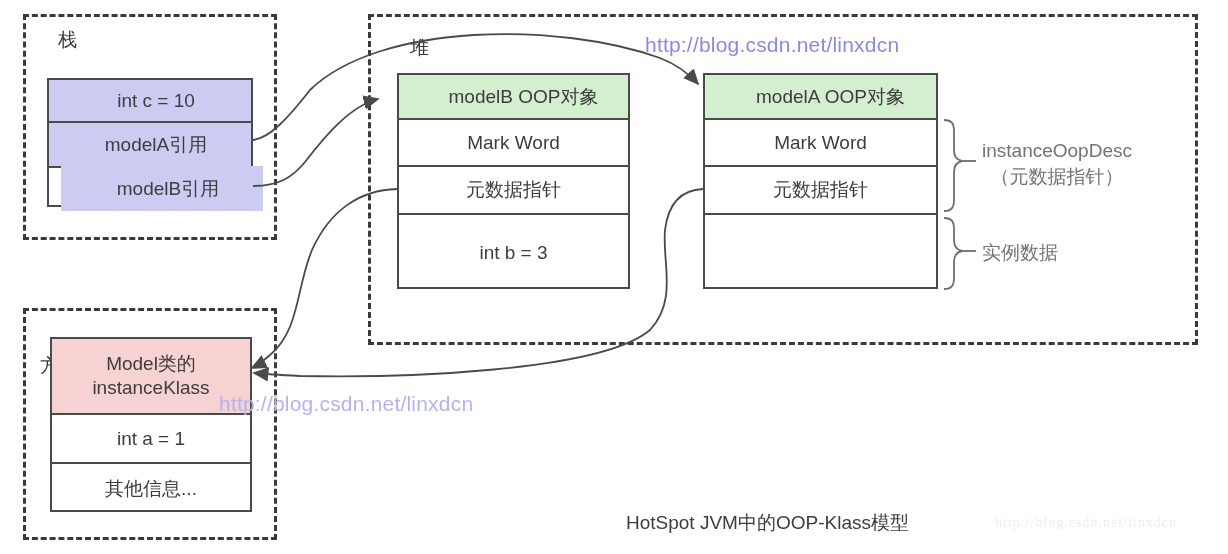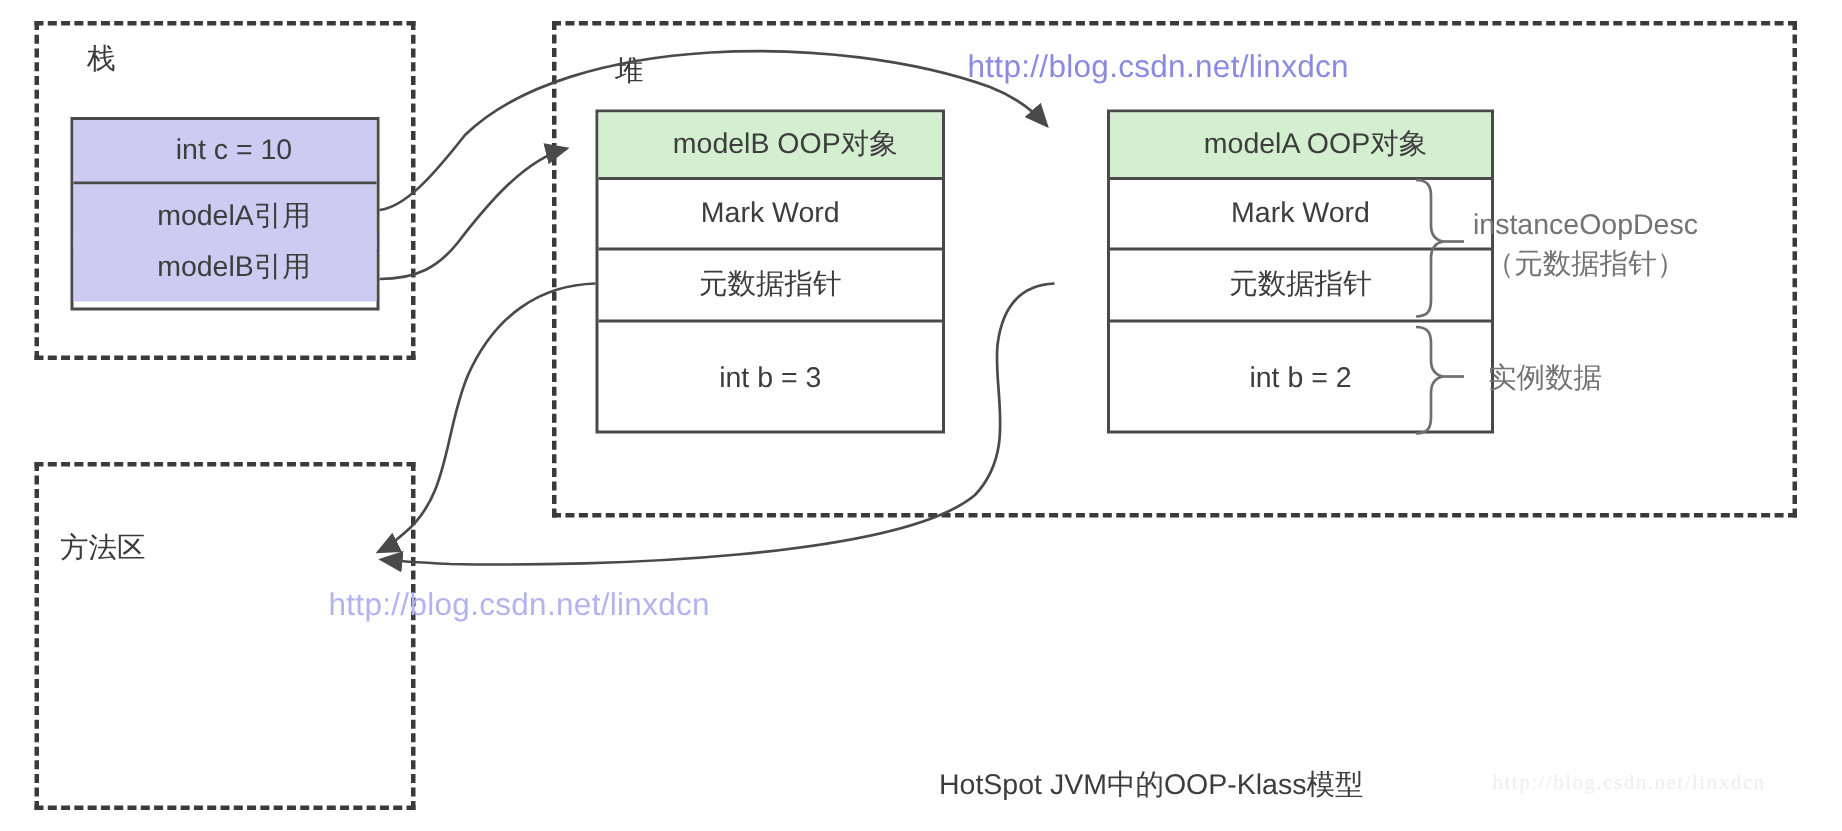--- a/index.html
+++ b/index.html
@@ -33,42 +33,49 @@
 <body>
 
 <div id="stage">
 
   <div class="dashed-region" style="left:23px;top:14px;width:254px;height:226px;"></div>
   <div class="region-label" style="left:58px;top:30px;">栈</div>
 
   <div class="obj-box" style="left:47px;top:78px;width:206px;height:129px;">
     <div class="cell lav" style="top:0;height:43px;">int c = 10</div>
     <div class="cell lav" style="top:43px;height:45px;">modelA引用</div>
-    <div class="cell lav last" style="top:76px;height:45px;">modelB引用</div>
+    <div class="cell lav last" style="top:86px;height:45px;margin-left:12px;">modelB引用</div>
   </div>
 
   <div class="dashed-region" style="left:23px;top:308px;width:254px;height:232px;"></div>
   <div class="region-label" style="left:40px;top:324px;margin-top:32px;">方法区</div>
 
+  <div class="obj-box" style="left:50px;top:337px;width:202px;height:175px;">
+    <div class="cell pnk" style="top:0;height:76px;flex-direction:column;">
+      <span>Model类的</span>
+      <span>instanceKlass</span>
+    </div>
+    <div class="cell" style="top:76px;height:49px;">int a = 1</div>
+    <div class="cell last" style="top:125px;height:50px;">其他信息...</div>
+  </div>
 
   <div class="dashed-region" style="left:368px;top:14px;width:830px;height:331px;"></div>
   <div class="region-label" style="left:410px;top:38px;">堆</div>
 
   <div class="obj-box" style="left:397px;top:73px;width:233px;height:216px;">
     <div class="cell grn" style="top:0;height:45px;">modelB OOP对象</div>
     <div class="cell" style="top:45px;height:47px;">Mark Word</div>
     <div class="cell" style="top:92px;height:48px;">元数据指针</div>
     <div class="cell last" style="top:140px;height:76px;">int b = 3</div>
   </div>
 
-  <div class="obj-box" style="left:703px;top:73px;width:258px;height:216px;margin-left:35px;">
+  <div class="obj-box" style="left:703px;top:73px;width:235px;height:216px;">
     <div class="cell grn" style="top:0;height:45px;">modelA OOP对象</div>
     <div class="cell" style="top:45px;height:47px;">Mark Word</div>
     <div class="cell" style="top:92px;height:48px;">元数据指针</div>
-    <div class="cell last" style="top:140px;height:76px;">int b = 2</div>
   </div>
 
   <svg class="overlay" viewBox="0 0 1228 554" xmlns="http://www.w3.org/2000/svg">
     <defs>
       <marker id="arrowhead" markerWidth="9" markerHeight="8" refX="8" refY="4" orient="auto" markerUnits="strokeWidth">
         <path d="M0,0 L9,4 L0,8 Z" fill="#4a4a4a"></path>
       </marker>
     </defs>
 
     <path d="M253,140 C270,138 288,118 310,90 C380,22 560,22 660,58 C678,65 690,75 698,84" fill="none" stroke="#4a4a4a" stroke-width="1.8" marker-end="url(#arrowhead)"></path>
@@ -86,21 +93,21 @@
     <path d="M944,218 C952,218 954,222 954,229 L954,240 C954,247 957,250 962,251
              C957,252 954,255 954,262 L954,278 C954,285 952,289 944,289" fill="none" stroke="#6e6e6e" stroke-width="1.8"></path>
     <line x1="962" y1="251" x2="976" y2="251" stroke="#6e6e6e" stroke-width="1.8"></line>
   </svg>
 
   <div class="note" style="left:982px;top:138px;text-align:center;">
     <div>instanceOopDesc</div>
     <div>（元数据指针）</div>
   </div>
 
-  <div class="note" style="left:982px;top:240px;margin-left:10px;">实例数据</div>
+  <div class="note" style="left:982px;top:240px;">实例数据</div>
 
   <div class="caption" style="left:626px;top:462px;margin-top:48px;">HotSpot JVM中的OOP-Klass模型</div>
 
   <div class="wm wm-a" style="left:645px;top:33px;">http://blog.csdn.net/linxdcn</div>
   <div class="wm wm-b" style="left:219px;top:392px;">http://blog.csdn.net/linxdcn</div>
   <div class="wm wm-c" style="left:995px;top:515px;">http://blog.csdn.net/linxdcn</div>
 
 </div>
 
 </body></html>

